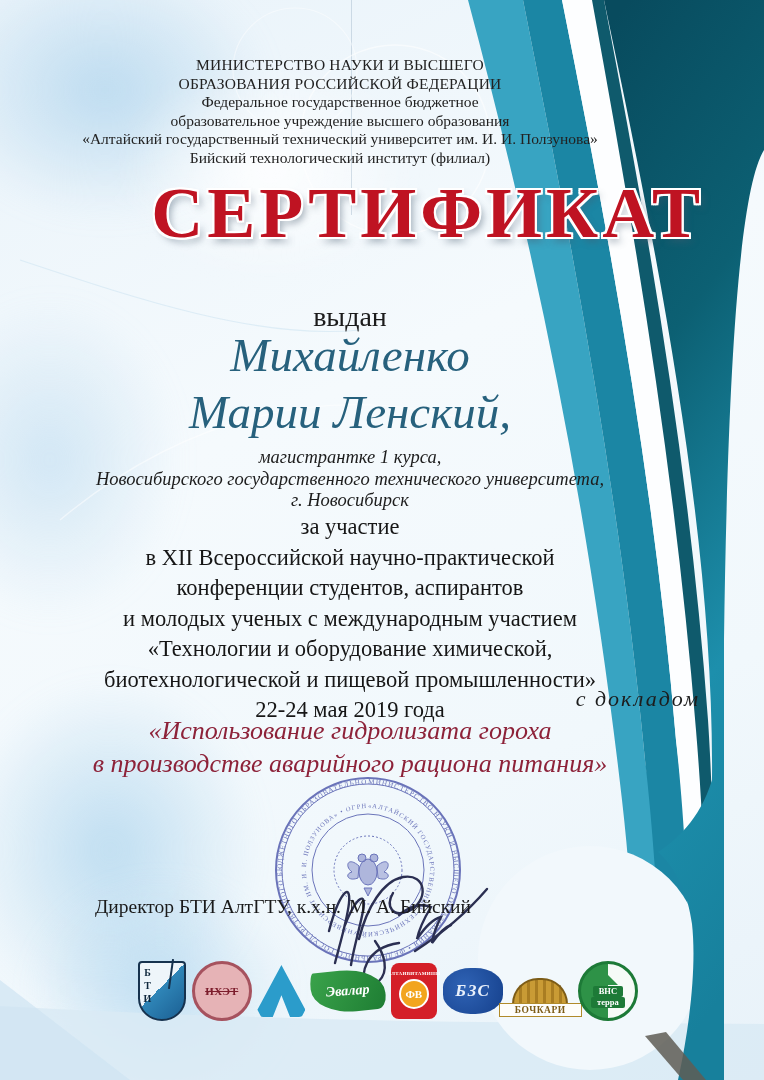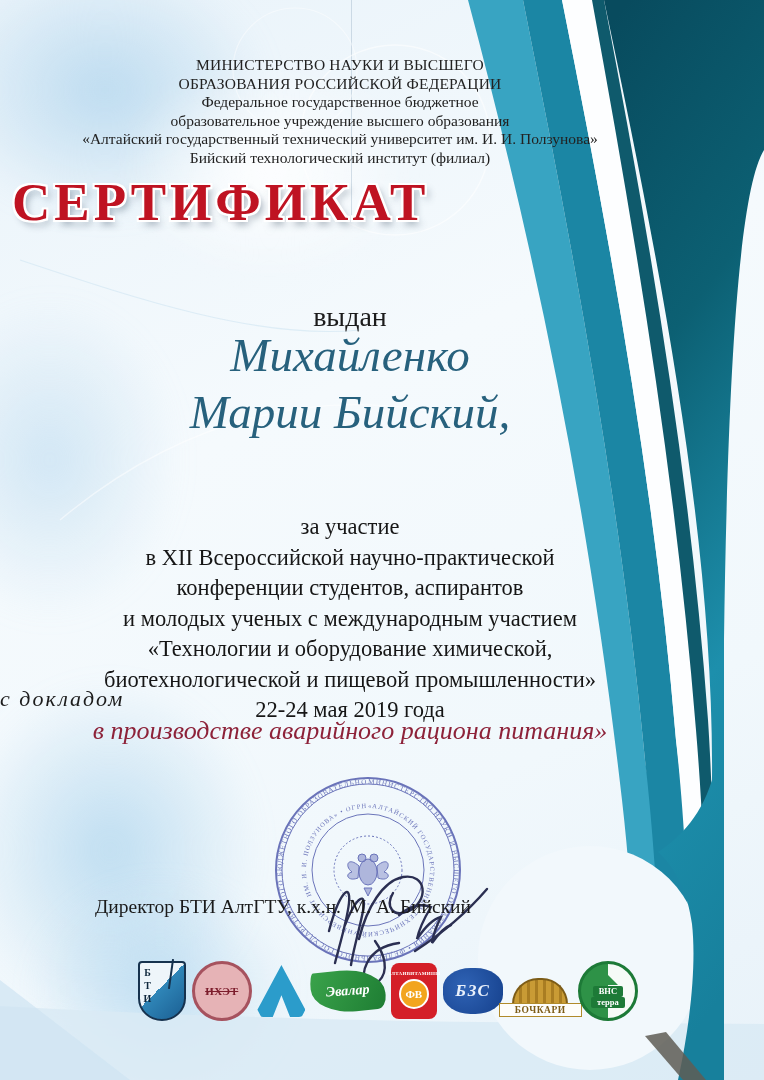--- a/index.html
+++ b/index.html
@@ -14,34 +14,34 @@
   .b2{left:120px;top:60px;width:300px;height:220px;background:radial-gradient(closest-side,rgba(255,255,255,.9),rgba(255,255,255,0));}
   .b3{left:-80px;top:300px;width:260px;height:320px;background:radial-gradient(closest-side,rgba(168,208,235,.45),rgba(168,208,235,0));}
   .b4{left:-40px;top:680px;width:300px;height:340px;background:radial-gradient(closest-side,rgba(140,195,230,.5),rgba(140,195,230,0));}
   .b5{left:30px;top:880px;width:260px;height:220px;background:radial-gradient(closest-side,rgba(158,205,236,.55),rgba(158,205,236,0));}
   .crease{position:absolute;left:351px;top:0;width:1px;height:215px;background:rgba(140,165,190,.35);}
   .svg-deco{position:absolute;left:0;top:0;pointer-events:none;}
 
   .hdr{position:absolute;top:56px;left:30px;width:620px;text-align:center;
        font-size:15.5px;line-height:18.5px;color:#222;}
   .hdr .caps{letter-spacing:.2px;}
-  .title{position:absolute;top:172px;left:12px;width:700px;text-align:left;
-       font-size:53px;font-weight:700;color:#bf1322;letter-spacing:4px;
+  .title{position:absolute;top:172px;left:4px;width:700px;text-align:right;
+       font-size:72px;font-weight:700;color:#bf1322;letter-spacing:4px;
        text-shadow:-2px 0 #fff,2px 0 #fff,0 -2px #fff,0 2px #fff,-2px -2px #fff,
                    2px 2px #fff,-2px 2px #fff,2px -2px #fff,4px 5px 7px rgba(70,90,110,.45);}
   .issued{position:absolute;top:301px;left:0;width:700px;text-align:center;font-size:28px;}
   .name{position:absolute;left:0;width:700px;text-align:center;font-style:italic;
         color:#27617d;font-size:47px;line-height:1;}
   .name1{top:332px;}
   .name2{top:389px;}
   .details{position:absolute;top:447px;left:0;width:700px;text-align:center;
         font-style:italic;font-size:18.5px;line-height:21.5px;color:#1d1d1d;}
   .part{position:absolute;top:512px;left:0;width:700px;text-align:center;
         font-size:22.5px;line-height:30.5px;color:#161616;}
-  .rep-label{position:absolute;top:686px;left:0;width:700px;text-align:left;
+  .rep-label{position:absolute;top:686px;left:0;width:700px;text-align:right;
         font-style:italic;font-size:22px;letter-spacing:2px;}
   .topic{position:absolute;top:714px;left:0;width:700px;text-align:center;
         font-style:italic;font-size:26px;line-height:33px;color:#8d2239;}
   .sigline{position:absolute;top:896px;left:95px;width:520px;display:flex;
         justify-content:flex-start;font-size:19.5px;color:#1a1a1a;gap:8px;}
   .stamp-wrap{position:absolute;left:268px;top:770px;width:200px;height:200px;}
   .sig-wrap{position:absolute;left:315px;top:855px;width:180px;height:140px;}
 
   .logos{position:absolute;left:138px;top:952px;width:500px;height:78px;
          display:flex;align-items:center;justify-content:space-between;}
@@ -131,35 +131,41 @@
     <div>образовательное учреждение высшего образования</div>
     <div>«Алтайский государственный технический университет им. И. И. Ползунова»</div>
     <div>Бийский технологический институт (филиал)</div>
   </div>
 
   <div class="title">СЕРТИФИКАТ</div>
 
   <div class="issued">выдан</div>
 
   <div class="name name1">Михайленко</div>
-  <div class="name name2">Марии Бийский,</div>
-
+  <div class="name name2">Марии Ленский,</div>
+
+  <div class="details">
+    <div>магистрантке 1 курса,</div>
+    <div>Новосибирского государственного технического университета,</div>
+    <div>г. Новосибирск</div>
+  </div>
 
   <div class="part">
     <div>за участие</div>
     <div>в XII Всероссийской научно-практической</div>
     <div>конференции студентов, аспирантов</div>
     <div>и молодых ученых с международным участием</div>
     <div>«Технологии и оборудование химической,</div>
     <div>биотехнологической и пищевой промышленности»</div>
     <div>22-24 мая 2019 года</div>
   </div>
 
   <div class="rep-label">с  докладом</div>
   <div class="topic">
+    <div>«Использование гидролизата гороха</div>
     <div>в производстве аварийного рациона питания»</div>
   </div>
 
   <div class="stamp-wrap">
     <svg width="200" height="200" viewBox="0 0 200 200">
       <defs>
         <path id="ringO" d="M100,14 a86,86 0 1,1 -0.01,0 Z" fill="none"></path>
         <path id="ringI" d="M100,38 a62,62 0 1,1 -0.01,0 Z" fill="none"></path>
       </defs>
       <g opacity="0.82">

